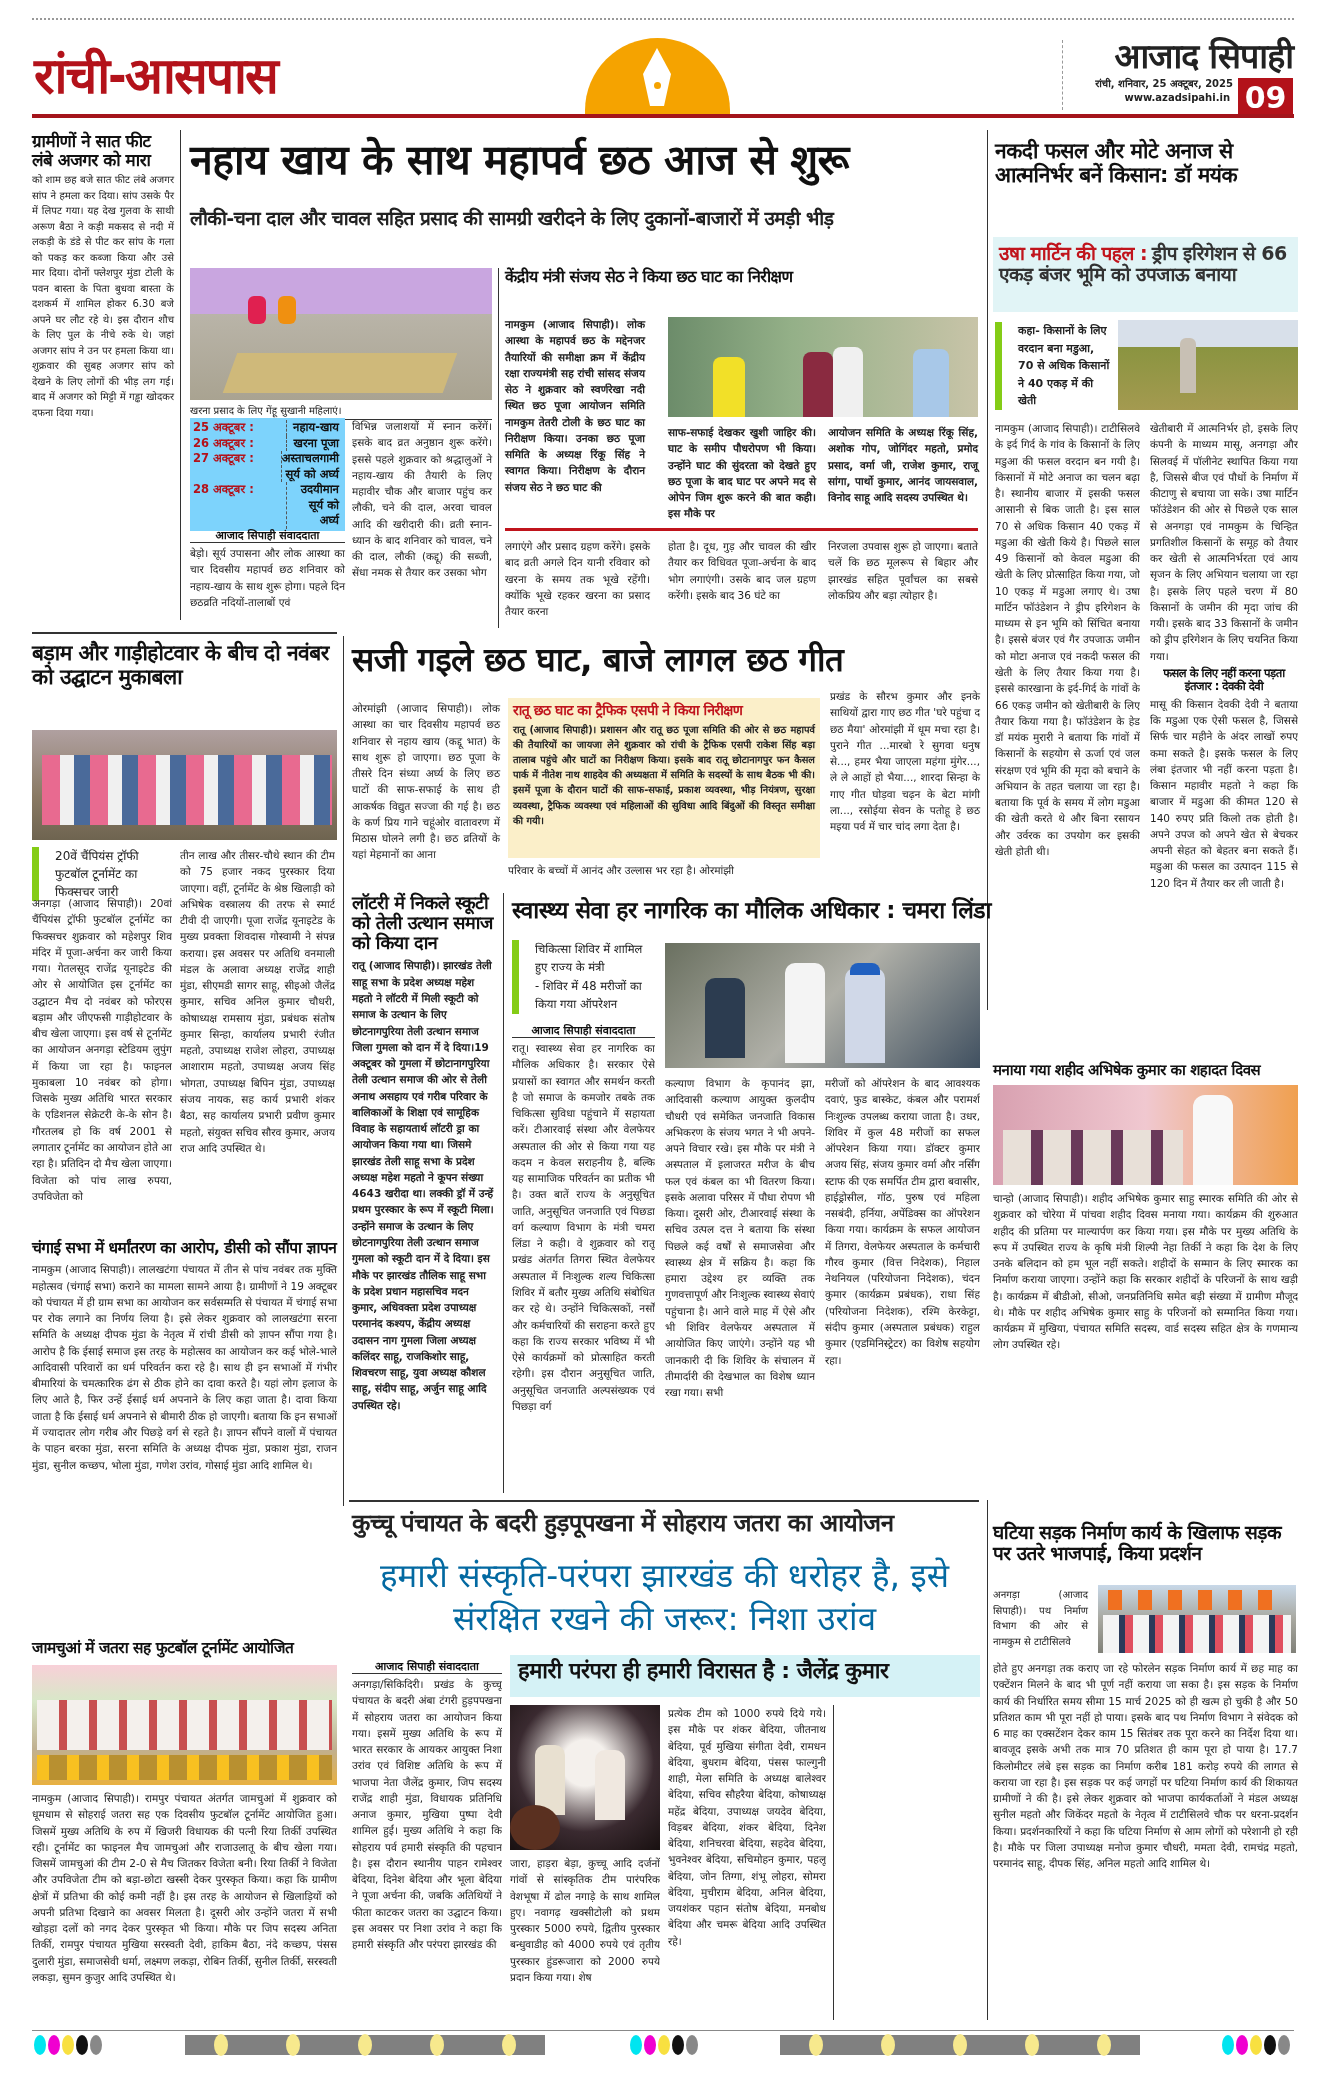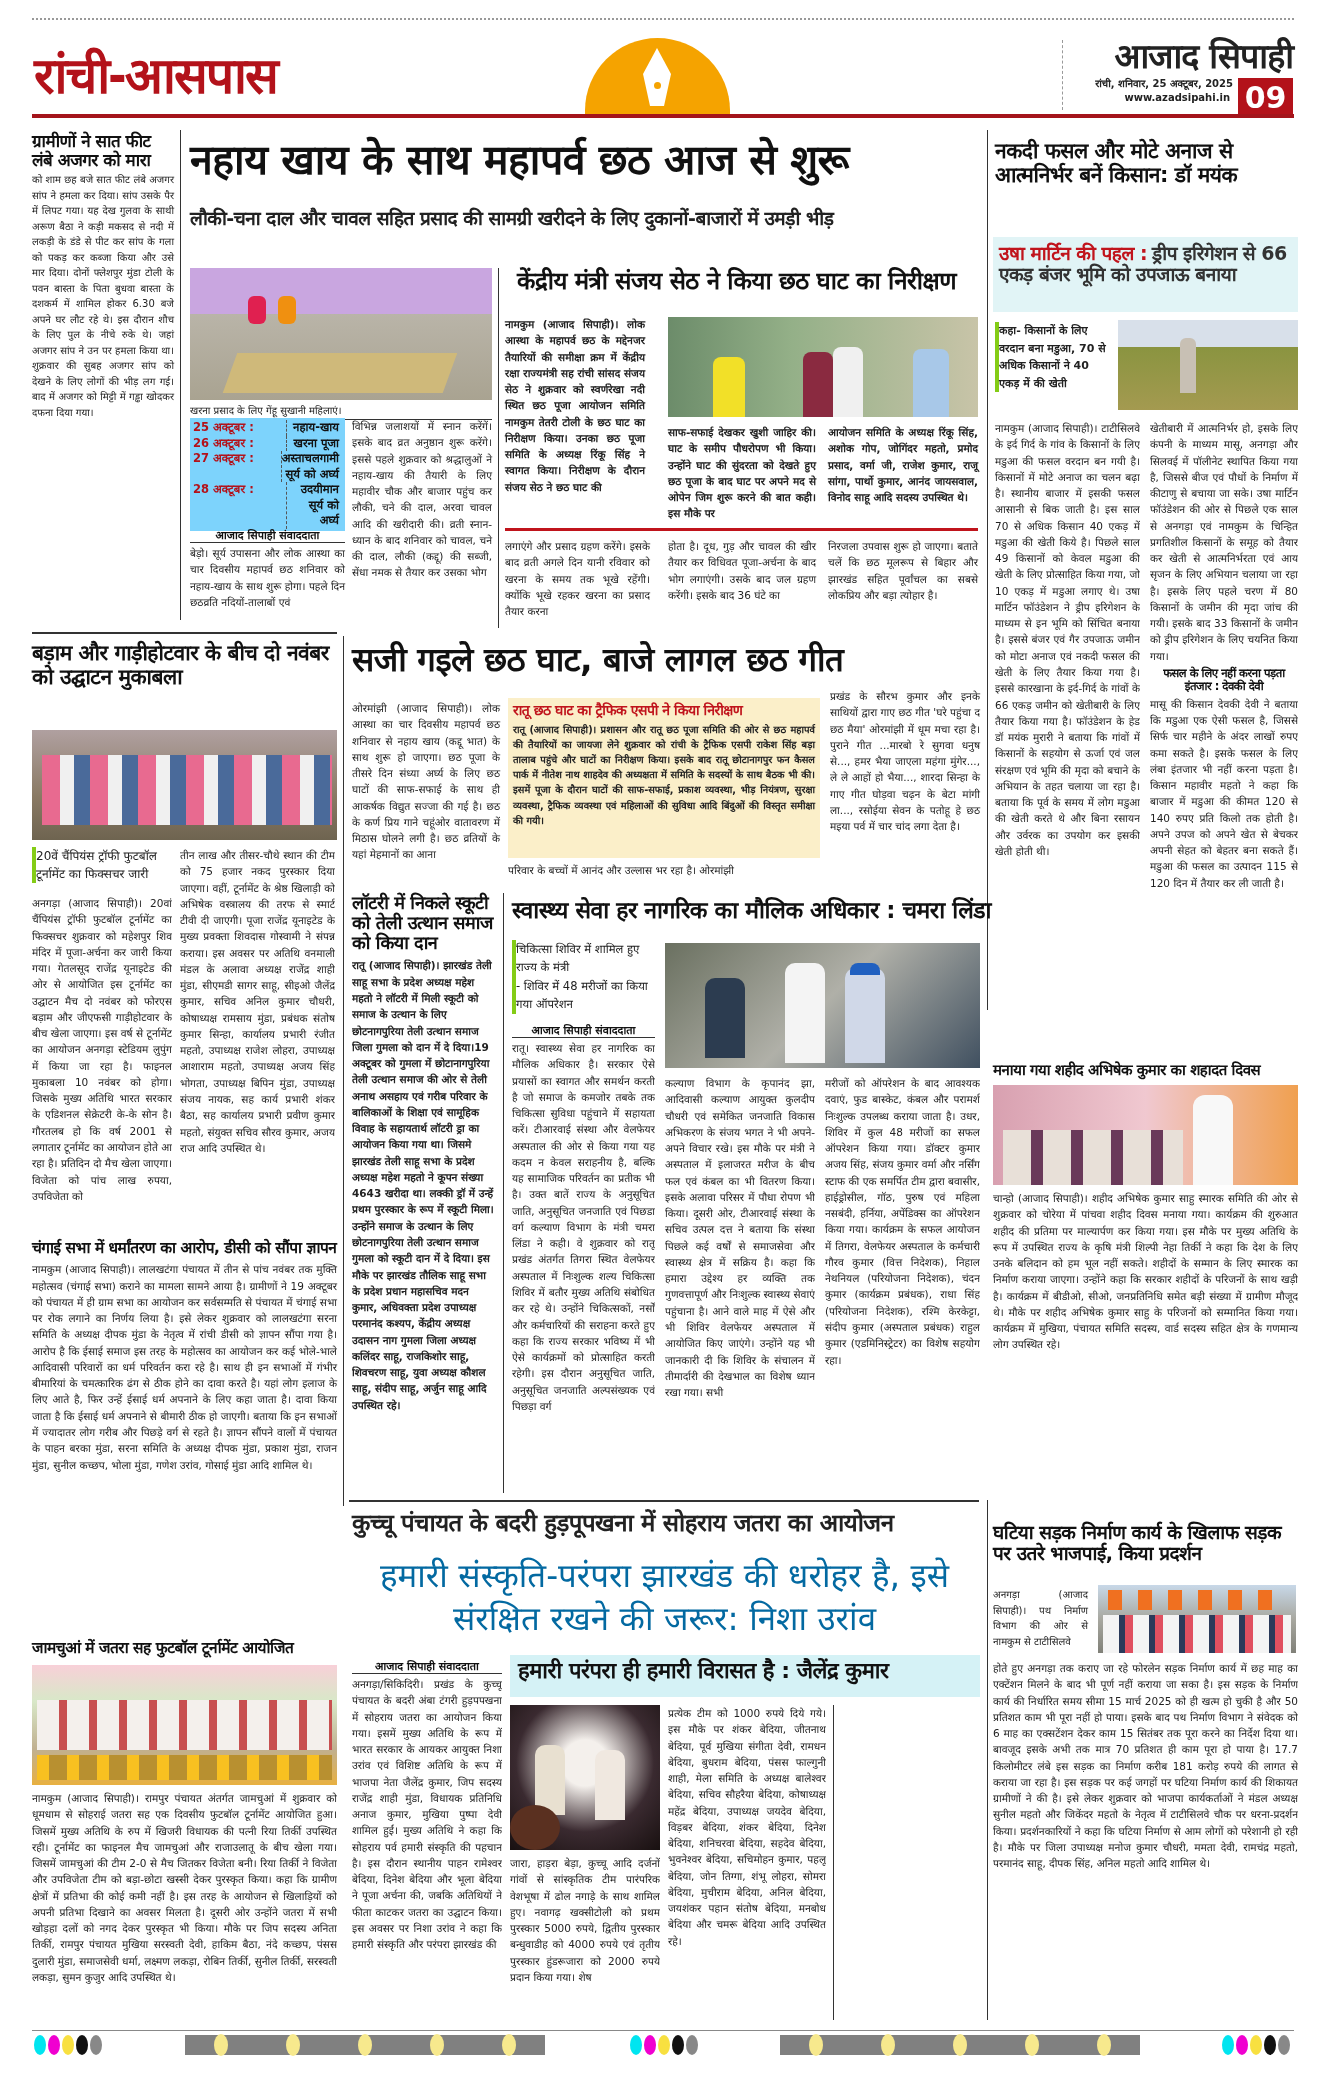--- a/index.html
+++ b/index.html
@@ -15,21 +15,21 @@
 .url{right:95px;top:92px;font-size:10px;color:#222;font-weight:bold}
 .pageno{right:32px;top:78px;width:55px;height:38px;background:#b3121a;color:#fff;font-size:30px;font-weight:bold;text-align:center;line-height:40px}
 .vdash{left:1062px;top:40px;height:70px;border-left:1px dashed #999}
 .redrule{left:32px;top:114px;width:1262px;height:4px;background:#a4141b}
 .vline{border-left:1.5px solid #333}
 .hl{font-weight:bold;line-height:1.12;letter-spacing:-0.5px}
 .body{font-size:10.5px;line-height:1.55;text-align:justify;color:#222}
 .photo{background:#8a9a6a;overflow:hidden}
 .caption{font-size:10px;color:#222}
 .byline{font-size:11px;font-weight:bold;text-align:center;border-bottom:1px solid #333}
-.redbar{border-left:4px solid #84cc16;padding-left:0}
+.redbar{border-left:7px solid #84cc16;padding-left:16px}
 .sched{background:#7dd3fc}
 .sched .r{display:flex;font-size:11.5px;font-weight:bold;line-height:1.35}
 .sched .d{color:#b3121a;width:93px}
 .sched .e{flex:1;text-align:right;border-left:1px dashed #555;padding-right:3px}
 .cmyk{top:2035px;display:flex;gap:2px}
 .cmyk span{width:12px;height:20px;border-radius:50%}
 .regbar{top:2035px;height:20px;background:#808080;display:flex;justify-content:space-around;align-items:center}
 .regbar span{width:14px;height:22px;border-radius:50%;background:#f7e98d}
 </style>
 </head>
@@ -80,21 +80,21 @@
   <div class="r">
       <span class="d">28 अक्टूबर :</span>
       <span class="e">उदयीमान सूर्य को अर्घ्य</span>
     </div>
 </div>
 <div class="abs byline" style="left:190px;top:527px;width:155px">आजाद सिपाही संवाददाता</div>
 <div class="abs body" style="left:190px;top:545px;width:155px">बेड़ो। सूर्य उपासना और लोक आस्था का चार दिवसीय महापर्व छठ शनिवार को नहाय-खाय के साथ शुरू होगा। पहले दिन छठव्रति नदियों-तालाबों एवं</div>
 <div class="abs body" style="left:352px;top:418px;width:140px">विभिन्न जलाशयों में स्नान करेंगें। इसके बाद व्रत अनुष्ठान शुरू करेंगे। इससे पहले शुक्रवार को श्रद्धालुओं ने नहाय-खाय की तैयारी के लिए महावीर चौक और बाजार पहुंच कर लौकी, चने की दाल, अरवा चावल आदि की खरीदारी की। व्रती स्नान-ध्यान के बाद शनिवार को चावल, चने की दाल, लौकी (कद्दू) की सब्जी, सेंधा नमक से तैयार कर उसका भोग</div>
 <div class="abs vline" style="left:498px;top:268px;height:360px"></div>
 
-<div class="abs hl" style="left:517px;top:268px;font-size:24px;white-space:nowrap">केंद्रीय मंत्री संजय सेठ ने किया छठ घाट का निरीक्षण</div>
+<div class="abs hl" style="left:505px;top:268px;font-size:16px;white-space:nowrap">केंद्रीय मंत्री संजय सेठ ने किया छठ घाट का निरीक्षण</div>
 <div class="abs body" style="left:505px;top:316px;width:140px;font-weight:bold">नामकुम (आजाद सिपाही)। लोक आस्था के महापर्व छठ के मद्देनजर तैयारियों की समीक्षा क्रम में केंद्रीय रक्षा राज्यमंत्री सह रांची सांसद संजय सेठ ने शुक्रवार को स्वर्णरेखा नदी स्थित छठ पूजा आयोजन समिति नामकुम तेतरी टोली के छठ घाट का निरीक्षण किया। उनका छठ पूजा समिति के अध्यक्ष रिंकू सिंह ने स्वागत किया। निरीक्षण के दौरान संजय सेठ ने छठ घाट की</div>
 <div class="abs photo" style="left:668px;top:317px;width:310px;height:100px;background:linear-gradient(90deg,#6c8c6a,#94b088 40%,#c8c4a8)">
   <div style="position:absolute;left:45px;top:40px;width:32px;height:60px;background:#f2e028;border-radius:8px 8px 0 0"></div>
   <div style="position:absolute;left:135px;top:35px;width:30px;height:65px;background:#8a2a40;border-radius:8px 8px 0 0"></div>
   <div style="position:absolute;left:165px;top:30px;width:30px;height:70px;background:#f0f0f0;border-radius:8px 8px 0 0"></div>
   <div style="position:absolute;left:245px;top:32px;width:36px;height:68px;background:#a8c8e8;border-radius:8px 8px 0 0"></div>
 </div>
 <div class="abs body" style="left:668px;top:424px;width:148px;font-weight:bold">साफ-सफाई देखकर खुशी जाहिर की। घाट के समीप पौधरोपण भी किया। उन्होंने घाट की सुंदरता को देखते हुए छठ पूजा के बाद घाट पर अपने मद से ओपेन जिम शुरू करने की बात कही। इस मौके पर</div>
 <div class="abs body" style="left:828px;top:424px;width:150px;font-weight:bold">आयोजन समिति के अध्यक्ष रिंकू सिंह, अशोक गोप, जोगिंदर महतो, प्रमोद प्रसाद, वर्मा जी, राजेश कुमार, राजू सांगा, पार्थो कुमार, आनंद जायसवाल, विनोद साहू आदि सदस्य उपस्थित थे।</div>
 <div class="abs" style="left:505px;top:528px;width:473px;height:3px;background:#c0141c"></div>

